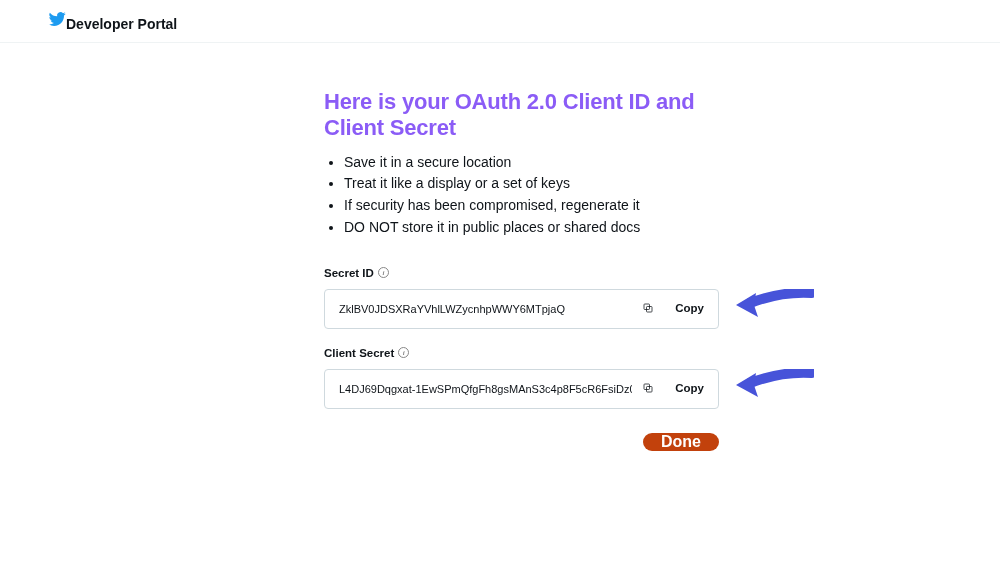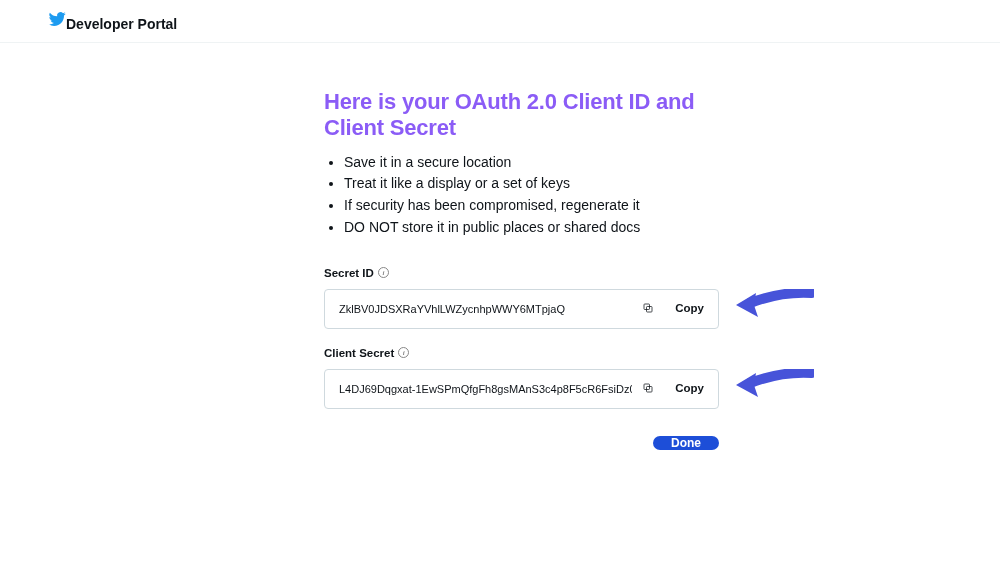--- a/index.html
+++ b/index.html
@@ -96,26 +96,26 @@
       border: none;
       cursor: pointer;
       font-size: 11.5px;
       font-weight: 700;
       color: #0f1419;
       flex-shrink: 0;
     }
     .copy-icon { width: 12px; height: 12px; stroke: #0f1419; stroke-width: 1.5; fill: none; }
     .done-row { text-align: right; margin-top: 24px; }
     .done-btn {
-      background: #1d4ed8;
+      background: #c2410c;
       color: #fff;
       border: none;
       border-radius: 999px;
       padding: 0 18px;
-      font-size: 12px;
+      font-size: 16px;
       font-weight: 700;
       cursor: pointer;
     }
     .arrow {
       position: absolute;
       width: 82px;
       height: 32px;
     }
     .arrow svg { width: 100%; height: 100%; }
   </style>

